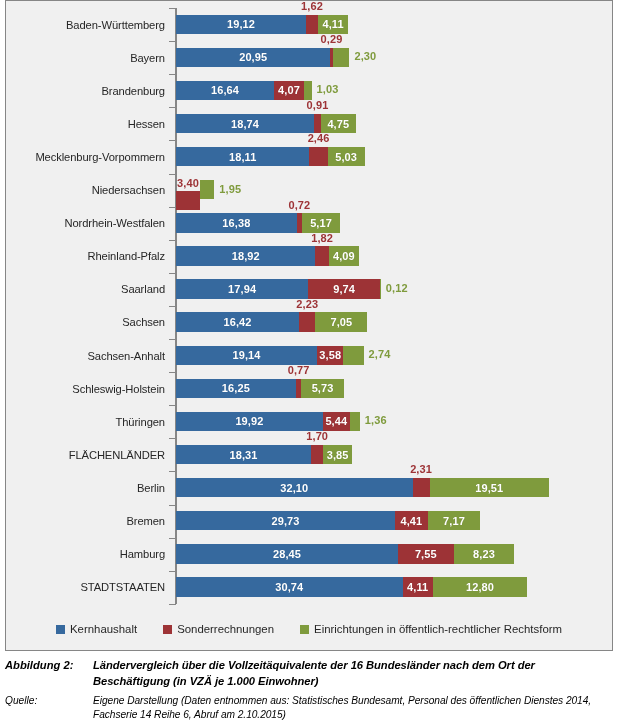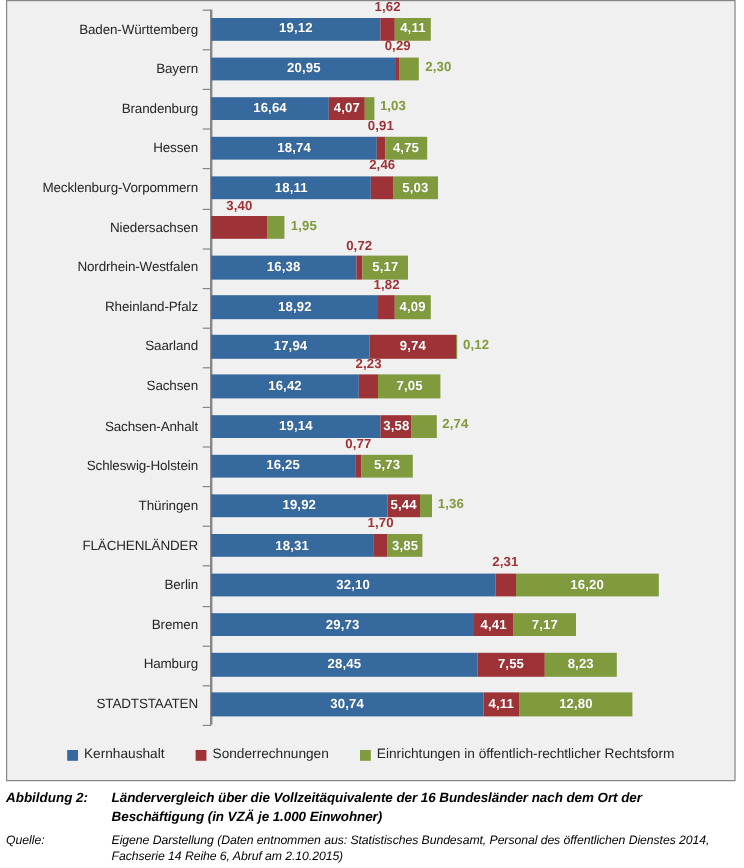--- a/index.html
+++ b/index.html
@@ -106,21 +106,21 @@
 
 <div id="page">
 
   <div id="chart-frame">
     <div id="plot">
       <div id="axis-line"></div>
       <div id="rows">
           <div class="row" style="top: 7px;">
             <div class="cat-label">Baden-Württemberg</div>
             <div class="bar-track">
-              <div class="seg blue" style="width: 141px;">
+              <div class="seg blue" style="width: 130px;">
                 <span class="seg-lbl-in">19,12</span>
               </div>
               <div class="seg red" style="width: 11.9394px;">
                 <span class="seg-lbl-out red">1,62</span>
               </div>
               <div class="seg green" style="width: 30.2907px;">
                 <span class="seg-lbl-in">4,11</span>
               </div>
             </div>
           </div>
@@ -176,21 +176,21 @@
                 <span class="seg-lbl-out red">2,46</span>
               </div>
               <div class="seg green" style="width: 37.0711px;">
                 <span class="seg-lbl-in">5,03</span>
               </div>
             </div>
           </div>
           <div class="row" style="top: 172.5px;">
             <div class="cat-label">Niedersachsen</div>
             <div class="bar-track">
-              <div class="seg red" style="width: 47px;">
+              <div class="seg red" style="width: 24px; margin-top: 11px;">
                 <span class="seg-lbl-out red">3,40</span>
               </div>
               <div class="seg green" style="width: 14.3715px;">
                 <span class="seg-lbl-out green">1,95</span>
               </div>
             </div>
           </div>
           <div class="row" style="top: 205.6px;">
             <div class="cat-label">Nordrhein-Westfalen</div>
             <div class="bar-track">
@@ -306,21 +306,21 @@
           <div class="row" style="top: 470.4px;">
             <div class="cat-label">Berlin</div>
             <div class="bar-track">
               <div class="seg blue" style="width: 236.577px;">
                 <span class="seg-lbl-in">32,10</span>
               </div>
               <div class="seg red" style="width: 17.0247px;">
                 <span class="seg-lbl-out red">2,31</span>
               </div>
               <div class="seg green" style="width: 119.394px;">
-                <span class="seg-lbl-in">16,20</span>
+                <span class="seg-lbl-in">19,51</span>
               </div>
             </div>
           </div>
           <div class="row" style="top: 503.5px;">
             <div class="cat-label">Bremen</div>
             <div class="bar-track">
               <div class="seg blue" style="width: 219.11px;">
                 <span class="seg-lbl-in">29,73</span>
               </div>
               <div class="seg red" style="width: 32.5017px;">

